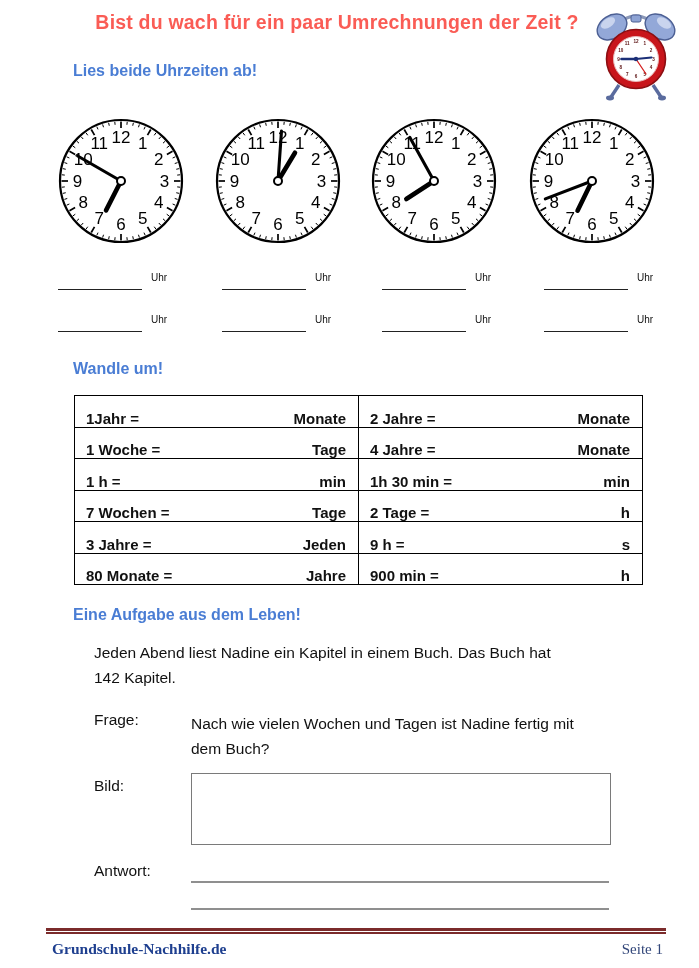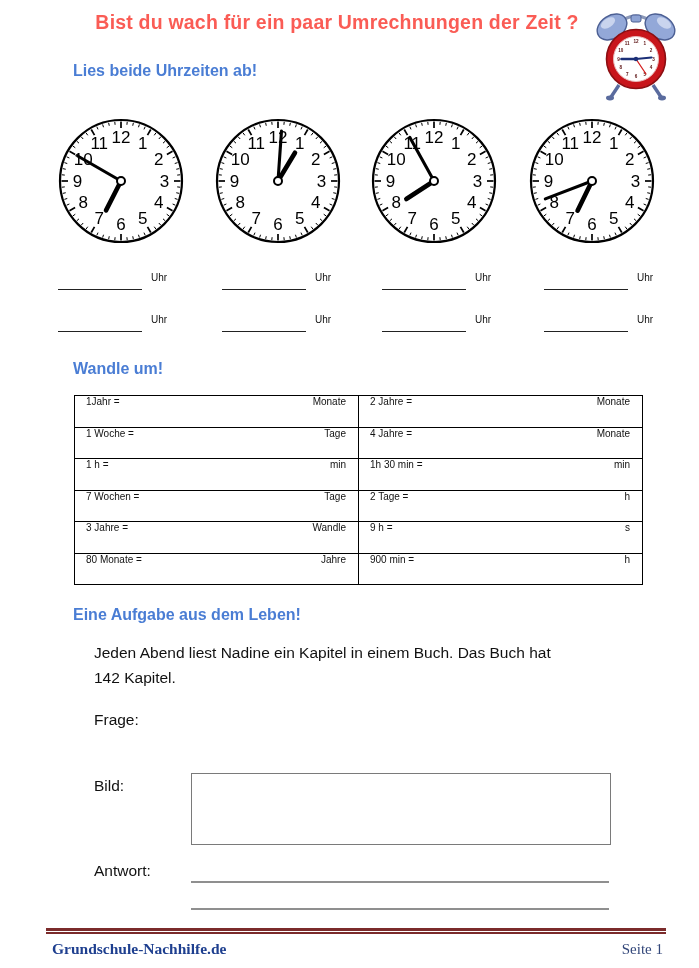--- a/index.html
+++ b/index.html
@@ -13,21 +13,21 @@
   .h-convert{left:57px;top:360px;}
   .h-task{left:57px;top:606px;}
   .clock{position:absolute;top:116px;width:130px;height:130px;}
   .uhr-row{position:absolute;left:0;width:699px;height:24px;}
   .uhr-cell{position:absolute;display:flex;align-items:flex-end;height:24px;}
   .uhr-blank{display:inline-block;width:84px;height:22px;border-bottom:1.7px solid #222;}
   .uhr-label{margin-left:9px;font-size:10px;line-height:24px;}
   .ctable{position:absolute;left:58px;top:395px;width:567px;border:1.7px solid #000;}
   .crow{display:flex;border-bottom:1px solid #000;height:30.5px;}
   .crow:last-child{border-bottom:none;}
-  .chalf{flex:1;display:flex;align-items:flex-start;padding:0 12px 0 11px;font-size:10px;}
+  .chalf{flex:1;display:flex;align-items:flex-end;padding:0 12px 0 11px;font-size:15px;font-weight:bold;}
   .chalf.right{border-left:1px solid #000;}
   .cblank{flex:1;height:20px;}
   .story{position:absolute;left:78px;top:640px;width:485px;font-size:15.5px;line-height:25px;}
   .flabel{position:absolute;font-size:15.5px;font-weight:normal;}
   .l-frage{left:78px;top:711px;}
   .l-bild{left:78px;top:777px;}
   .l-antwort{left:78px;top:862px;}
   .frage-text{position:absolute;left:175px;top:711px;width:400px;font-size:15.5px;line-height:25px;}
   .bild-box{position:absolute;left:175px;top:773px;width:418px;height:70px;
             border:1.5px solid #7a7a7a;background:#fff;}
@@ -488,21 +488,21 @@
         <div class="chalf right">
           <span>2 Tage =</span>
           <span class="cblank"></span>
           <span>h</span>
         </div>
       </div>
       <div class="crow">
         <div class="chalf">
           <span>3 Jahre =</span>
           <span class="cblank"></span>
-          <span>Wandle</span>
+          <span>Jeden</span>
         </div>
         <div class="chalf right">
           <span>9 h =</span>
           <span class="cblank"></span>
           <span>s</span>
         </div>
       </div>
       <div class="crow">
         <div class="chalf">
           <span>80 Monate =</span>
@@ -515,20 +515,21 @@
           <span>h</span>
         </div>
       </div>
     </div>
 
   <div class="bluehead h-task">Eine Aufgabe aus dem Leben!</div>
 
   <div class="story">Jeden Abend liest Nadine ein Kapitel in einem Buch. Das Buch hat 142 Kapitel.</div>
 
   <div class="flabel l-frage">Frage:</div>
+  <div class="frage-text">Nach wie vielen Wochen und Tagen ist Nadine fertig mit dem Buch?</div>
 
   <div class="flabel l-bild">Bild:</div>
   <div class="bild-box"></div>
 
   <div class="flabel l-antwort">Antwort:</div>
   <div class="answer-line al-1"></div>
   <div class="answer-line al-2"></div>
 
   <div class="foot-rule">
       <div class="r1"></div>

